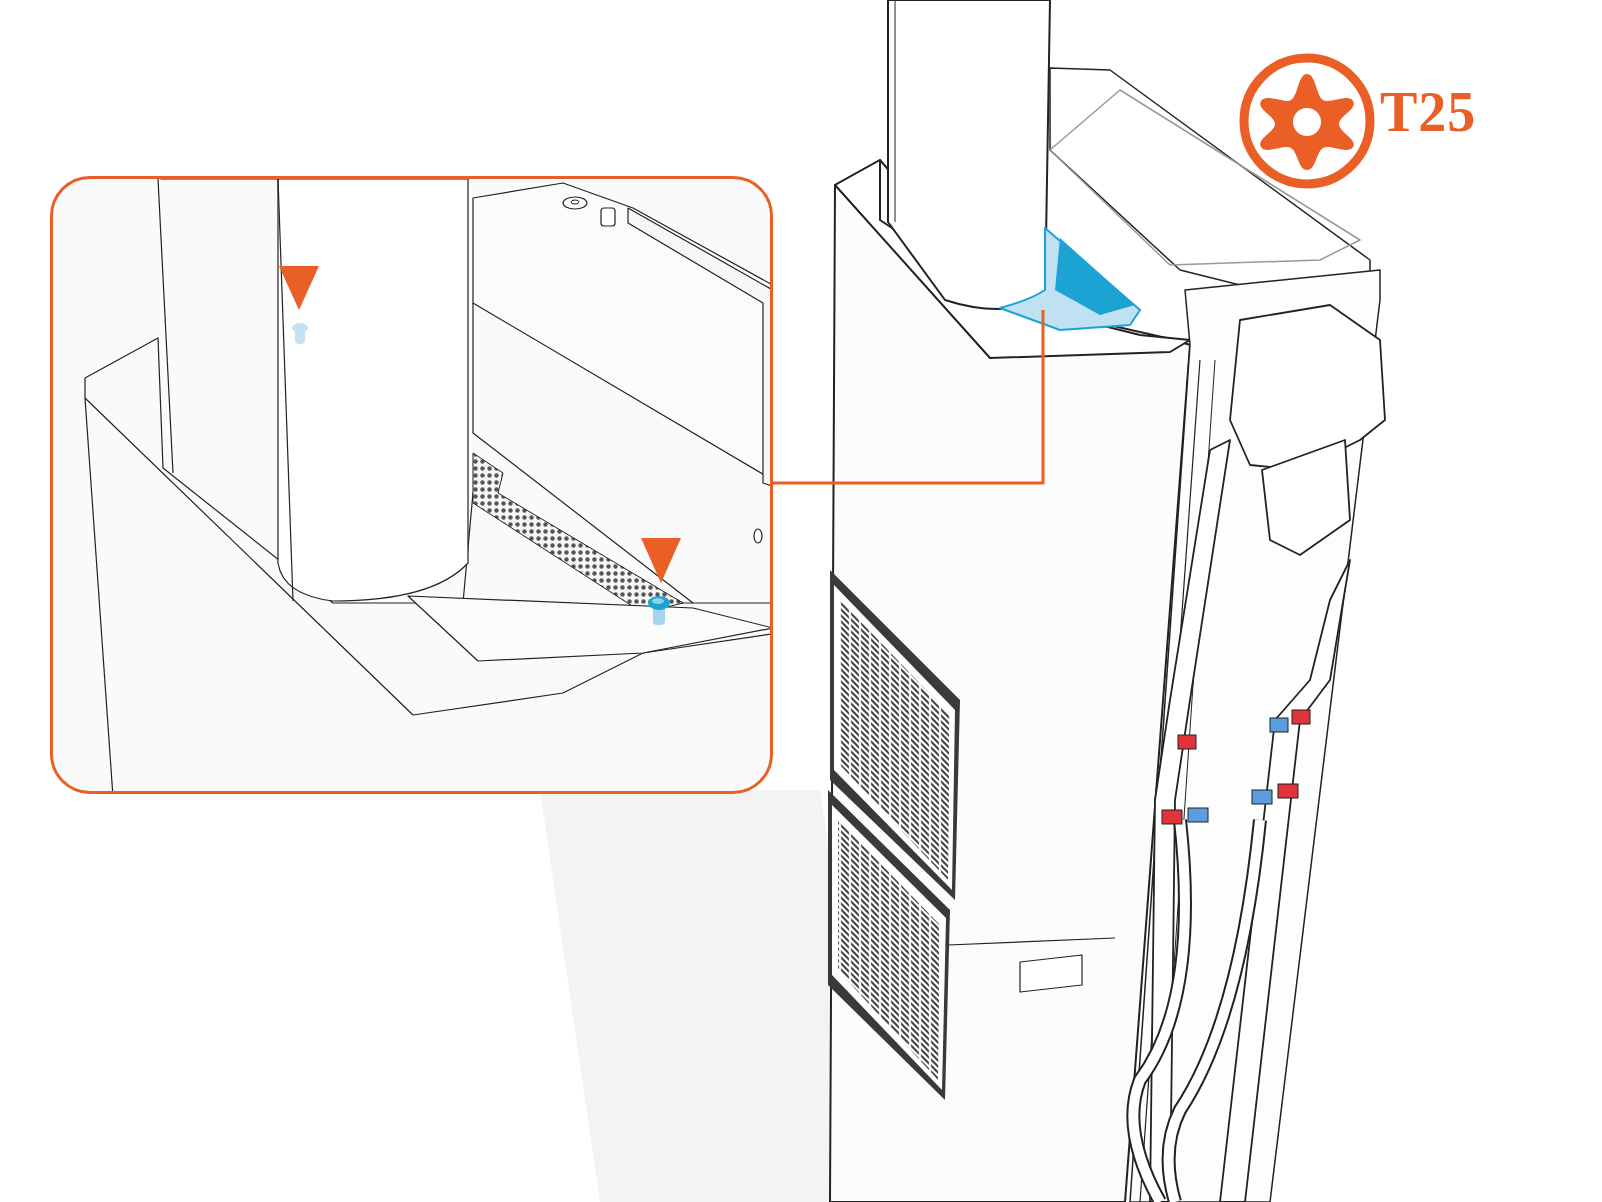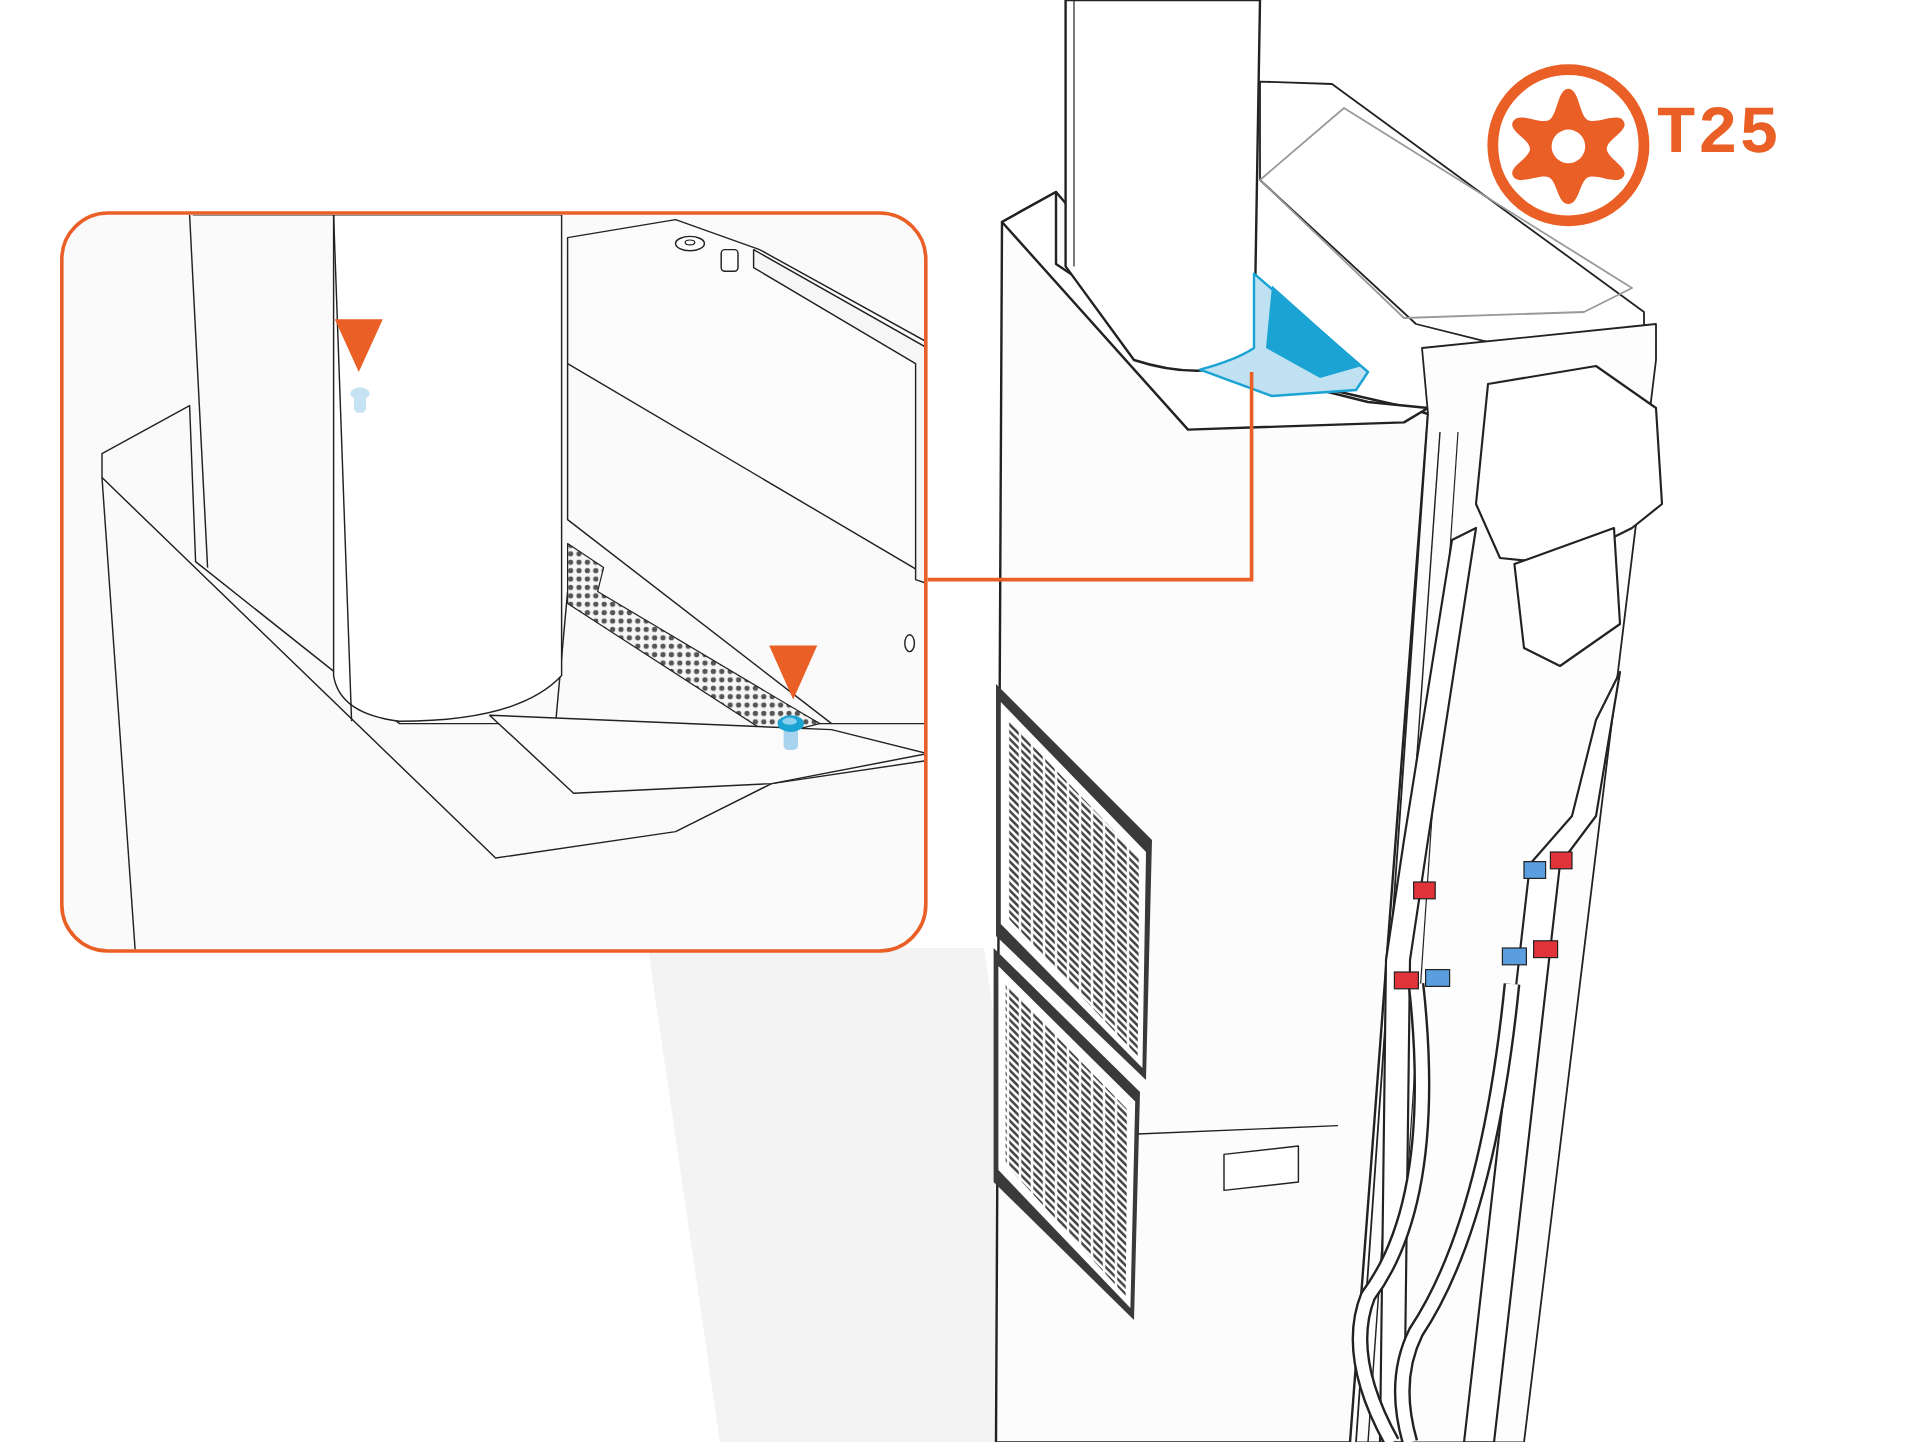--- a/index.html
+++ b/index.html
@@ -1,19 +1,19 @@
 <!DOCTYPE html>
 <html><head>
 <meta charset="utf-8">
 <style>
   html, body { margin:0; padding:0; background:#ffffff; }
   body { width:1602px; height:1202px; position:relative; overflow:hidden; font-family:"Liberation Sans", sans-serif; }
   .canvas { position:absolute; left:0; top:0; width:1602px; height:1202px; }
   .tool-badge { position:absolute; left:1238px; top:52px; width:280px; height:140px; }
-  .tool-label { position:absolute; left:1380px; top:82px; font-family:Liberation Mono, monospace; font-weight:bold; font-size:56px; line-height:60px; letter-spacing:1px; }
+  .tool-label { position:absolute; left:1380px; top:82px; font-family:Liberation Serif, serif; font-weight:bold; font-size:56px; line-height:60px; letter-spacing:1px; }
   .callout { position:absolute; left:50px; top:176px; width:723px; height:618px; border:3px solid #ea5f26; border-radius:40px; box-sizing:border-box; overflow:hidden; background:#fafafa; }
 </style>
 </head>
 <body>
 
 <svg class="canvas" viewBox="0 0 1602 1202" xmlns="http://www.w3.org/2000/svg">
 
   <path d="M540 790 L820 790 L880 1202 L600 1202 Z" fill="#f3f3f3"></path>
 
   <g stroke="#222" stroke-width="2" fill="#fff" stroke-linejoin="round">

